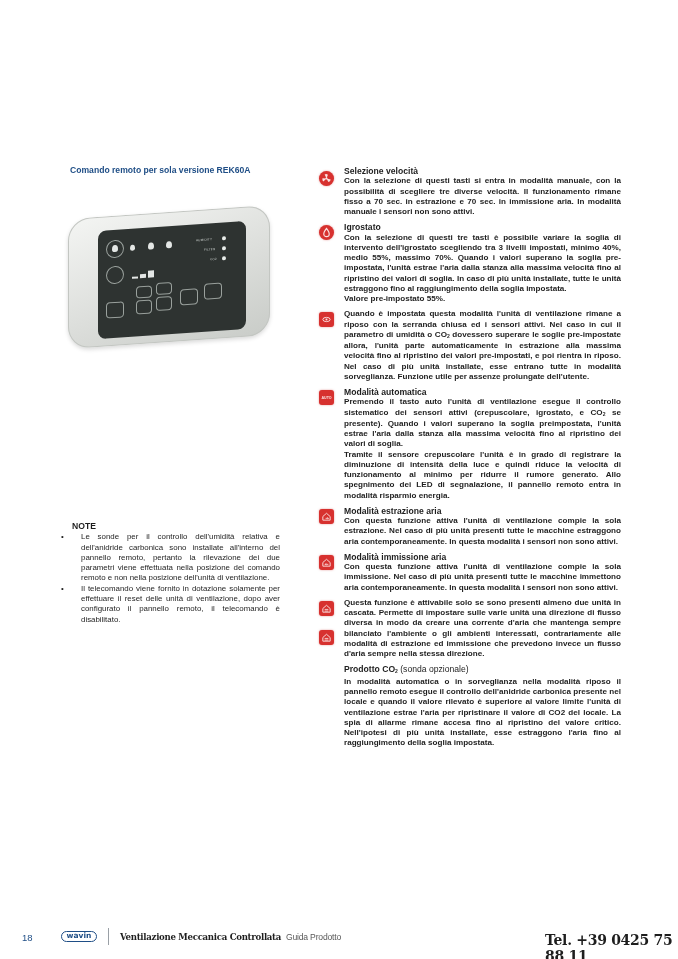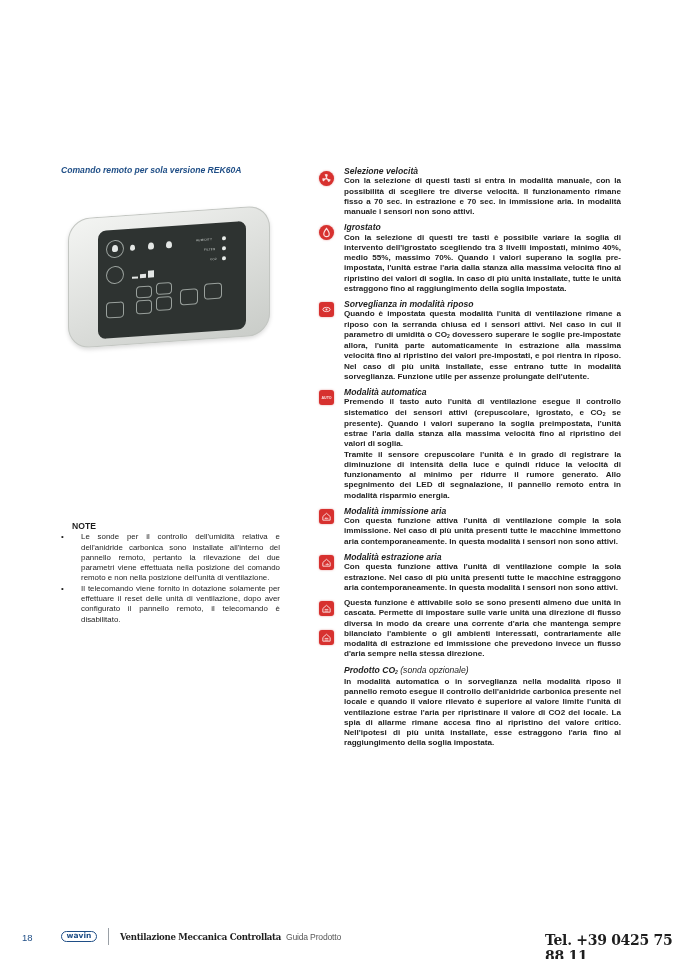--- a/index.html
+++ b/index.html
@@ -1,19 +1,19 @@
 <!DOCTYPE html>
 <html><head>
   <meta charset="utf-8">
   <style>
     * { box-sizing: border-box; margin: 0; padding: 0; }
     html, body { width: 678px; height: 959px; background: #ffffff; overflow: hidden; }
     body { position: relative; font-family: "Liberation Sans", sans-serif; color: #1e1e1e; }
 
-    .left-title { position: absolute; left: 61px; top: 165px; font-size: 8.6px; font-weight: bold; color: #1f4e86; font-style: italic; }
+    .left-title { position: absolute; left: 70px; top: 165px; font-size: 8.6px; font-weight: bold; color: #1f4e86; }
 
     .device { position: absolute; left: 62px; top: 204px; width: 212px; height: 142px; }
     .device-shell { position: absolute; left: 6px; top: 8px; width: 202px; height: 130px; border-radius: 22px;
       background: linear-gradient(160deg, #f4f5f3 0%, #dcdedb 55%, #c9ccc8 100%);
       box-shadow: 0 2px 4px rgba(0,0,0,0.15), inset 0 0 0 1px #c3c6c2; transform: skewY(-4deg); }
     .device-panel { position: absolute; left: 36px; top: 22px; width: 148px; height: 108px; border-radius: 8px;
       background: #2e3331; transform: skewY(-4deg); }
     .dp-btn { position: absolute; border: 1.2px solid #9aa19d; border-radius: 4px; }
     .dp-circle { position: absolute; border: 1.2px solid #9aa19d; border-radius: 50%; }
     .dp-led { position: absolute; width: 4px; height: 4px; border-radius: 50%; background: #e8ece9; }
@@ -21,21 +21,21 @@
     .dp-drop { position: absolute; width: 6px; height: 7px; background: #e4e7e5; border-radius: 50% 50% 50% 50% / 60% 60% 40% 40%; }
     .dp-bar { position: absolute; background: #e4e7e5; }
 
     .notes { position: absolute; left: 61px; top: 521px; width: 219px; font-size: 7.9px; line-height: 10.3px; }
     .notes-title { font-weight: bold; font-size: 8.6px; margin-bottom: 1px; margin-left: 11px; }
     .note-item { position: relative; padding-left: 20px; text-align: justify; }
     .note-item .bullet { position: absolute; left: 0; top: 0; }
 
     .sections { position: absolute; left: 319px; top: 166px; width: 302px; }
     .section { position: relative; padding-left: 25px; margin-bottom: 5px; }
-    .section-title { font-size: 8.6px; font-weight: bold; line-height: 10.3px; font-style: italic; }
+    .section-title { font-size: 8.6px; font-weight: bold; line-height: 10.3px; }
     .section-title .sub { font-weight: normal; }
     .section-body { font-size: 8.1px; line-height: 10.25px; text-align: justify; font-weight: bold; }
     .icon { position: absolute; left: 0; width: 15px; height: 15px; background: #d7312f; box-shadow: 0 0 2px rgba(200,40,40,0.5); display: flex; align-items: center; justify-content: center; }
     .icon.round { border-radius: 50%; }
     .icon.square { border-radius: 3px; }
     .icon svg { width: 11px; height: 11px; }
     .icon .auto-txt { font-size: 3.6px; color: #fbe2e2; font-weight: bold; }
     sub { font-size: 5px; vertical-align: -1px; }
 
     .footer { position: absolute; left: 0; top: 930px; width: 678px; height: 16px; }
@@ -110,62 +110,62 @@
   </div>
 
   <div class="section">
     <div class="icon round" style="top:3px;">
       <svg viewBox="0 0 12 12">
           <path d="M6 1.5 Q9 5.5 9 7.5 A3 3 0 0 1 3 7.5 Q3 5.5 6 1.5 Z" fill="none" stroke="#fbe2e2" stroke-width="1.2"></path>
         </svg>
     </div>
     <div class="section-title">Igrostato</div>
     <div class="section-body">Con la selezione di questi tre tasti è possibile variare la soglia di intervento dell'igrostato scegliendo tra 3 livelli impostati, minimo 40%, medio 55%, massimo 70%. Quando i valori superano la soglia pre-impostata, l'unità estrae l'aria dalla stanza alla massima velocità fino al ripristino dei valori di soglia. In caso di più unità installate, tutte le unità estraggono fino al raggiungimento della soglia impostata.</div>
+    <div class="section-body">Valore pre-impostato 55%.</div>
   </div>
 
   <div class="section">
     <div class="icon square" style="top:3px;">
       <svg viewBox="0 0 12 12">
           <ellipse cx="6" cy="6" rx="4" ry="2.3" fill="none" stroke="#fbe2e2" stroke-width="1"></ellipse>
           <circle cx="6" cy="6" r="1.1" fill="#fbe2e2"></circle>
         </svg>
     </div>
-    <div class="section-title">Sorveglianza in modalità riposo</div>
     <div class="section-body"><span>Quando è impostata questa modalità l'unità di ventilazione rimane a riposo con la serranda chiusa ed i sensori attivi. Nel caso in cui il parametro di umidità o CO</span><sub>2</sub><span> dovessero superare le soglie pre-impostate allora, l'unità parte automaticamente in estrazione alla massima velocità fino al ripristino dei valori pre-impostati, e poi rientra in riposo. Nel caso di più unità installate, esse entrano tutte in modalità sorveglianza. Funzione utile per assenze prolungate dell'utente.</span></div>
   </div>
 
   <div class="section">
     <div class="icon square" style="top:3px;">
       <span class="auto-txt">AUTO</span>
     </div>
     <div class="section-title">Modalità automatica</div>
     <div class="section-body"><span>Premendo il tasto auto l'unità di ventilazione esegue il controllo sistematico dei sensori attivi (crepuscolare, igrostato, e CO</span><sub>2</sub><span> se presente). Quando i valori superano la soglia preimpostata, l'unità estrae l'aria dalla stanza alla massima velocità fino al ripristino dei valori di soglia.</span></div>
     <div class="section-body">Tramite il sensore crepuscolare l'unità è in grado di registrare la diminuzione di intensità della luce e quindi riduce la velocità di funzionamento al minimo per ridurre il rumore generato. Allo spegnimento dei LED di segnalazione, il pannello remoto entra in modalità risparmio energia.</div>
   </div>
 
   <div class="section">
     <div class="icon square" style="top:3px;">
       <svg viewBox="0 0 12 12">
           <path d="M2 6 L6 2.5 L10 6 V10 H2 Z" fill="none" stroke="#fbe2e2" stroke-width="1"></path>
-          <path d="M8 8 H4.5 M5.5 7 L4.5 8 L5.5 9" fill="none" stroke="#fbe2e2" stroke-width="0.9"></path>
+          <path d="M5 8 H8 M7 7 L8 8 L7 9" fill="none" stroke="#fbe2e2" stroke-width="0.9"></path>
         </svg>
     </div>
-    <div class="section-title">Modalità immissione aria</div>
-    <div class="section-body">Con questa funzione attiva l'unità di ventilazione compie la sola immissione. Nel caso di più unità presenti tutte le macchine immettono aria contemporaneamente. In questa modalità i sensori non sono attivi.</div>
+    <div class="section-title">Modalità estrazione aria</div>
+    <div class="section-body">Con questa funzione attiva l'unità di ventilazione compie la sola estrazione. Nel caso di più unità presenti tutte le macchine estraggono aria contemporaneamente. In questa modalità i sensori non sono attivi.</div>
   </div>
 
   <div class="section">
     <div class="icon square" style="top:3px;">
       <svg viewBox="0 0 12 12">
           <path d="M2 6 L6 2.5 L10 6 V10 H2 Z" fill="none" stroke="#fbe2e2" stroke-width="1"></path>
-          <path d="M5 8 H8 M7 7 L8 8 L7 9" fill="none" stroke="#fbe2e2" stroke-width="0.9"></path>
+          <path d="M8 8 H4.5 M5.5 7 L4.5 8 L5.5 9" fill="none" stroke="#fbe2e2" stroke-width="0.9"></path>
         </svg>
     </div>
-    <div class="section-title">Modalità estrazione aria</div>
-    <div class="section-body">Con questa funzione attiva l'unità di ventilazione compie la sola estrazione. Nel caso di più unità presenti tutte le macchine estraggono aria contemporaneamente. In questa modalità i sensori non sono attivi.</div>
+    <div class="section-title">Modalità immissione aria</div>
+    <div class="section-body">Con questa funzione attiva l'unità di ventilazione compie la sola immissione. Nel caso di più unità presenti tutte le macchine immettono aria contemporaneamente. In questa modalità i sensori non sono attivi.</div>
   </div>
 
   <div class="section">
     <div class="icon square" style="top:3px;">
       <svg viewBox="0 0 12 12">
           <path d="M2 6 L6 2.5 L10 6 V10 H2 Z" fill="none" stroke="#fbe2e2" stroke-width="1"></path>
           <path d="M4 7 H8 M4 8.8 H8" stroke="#fbe2e2" stroke-width="0.9"></path>
         </svg>
     </div>
     <div class="icon square" style="top:32px;">

